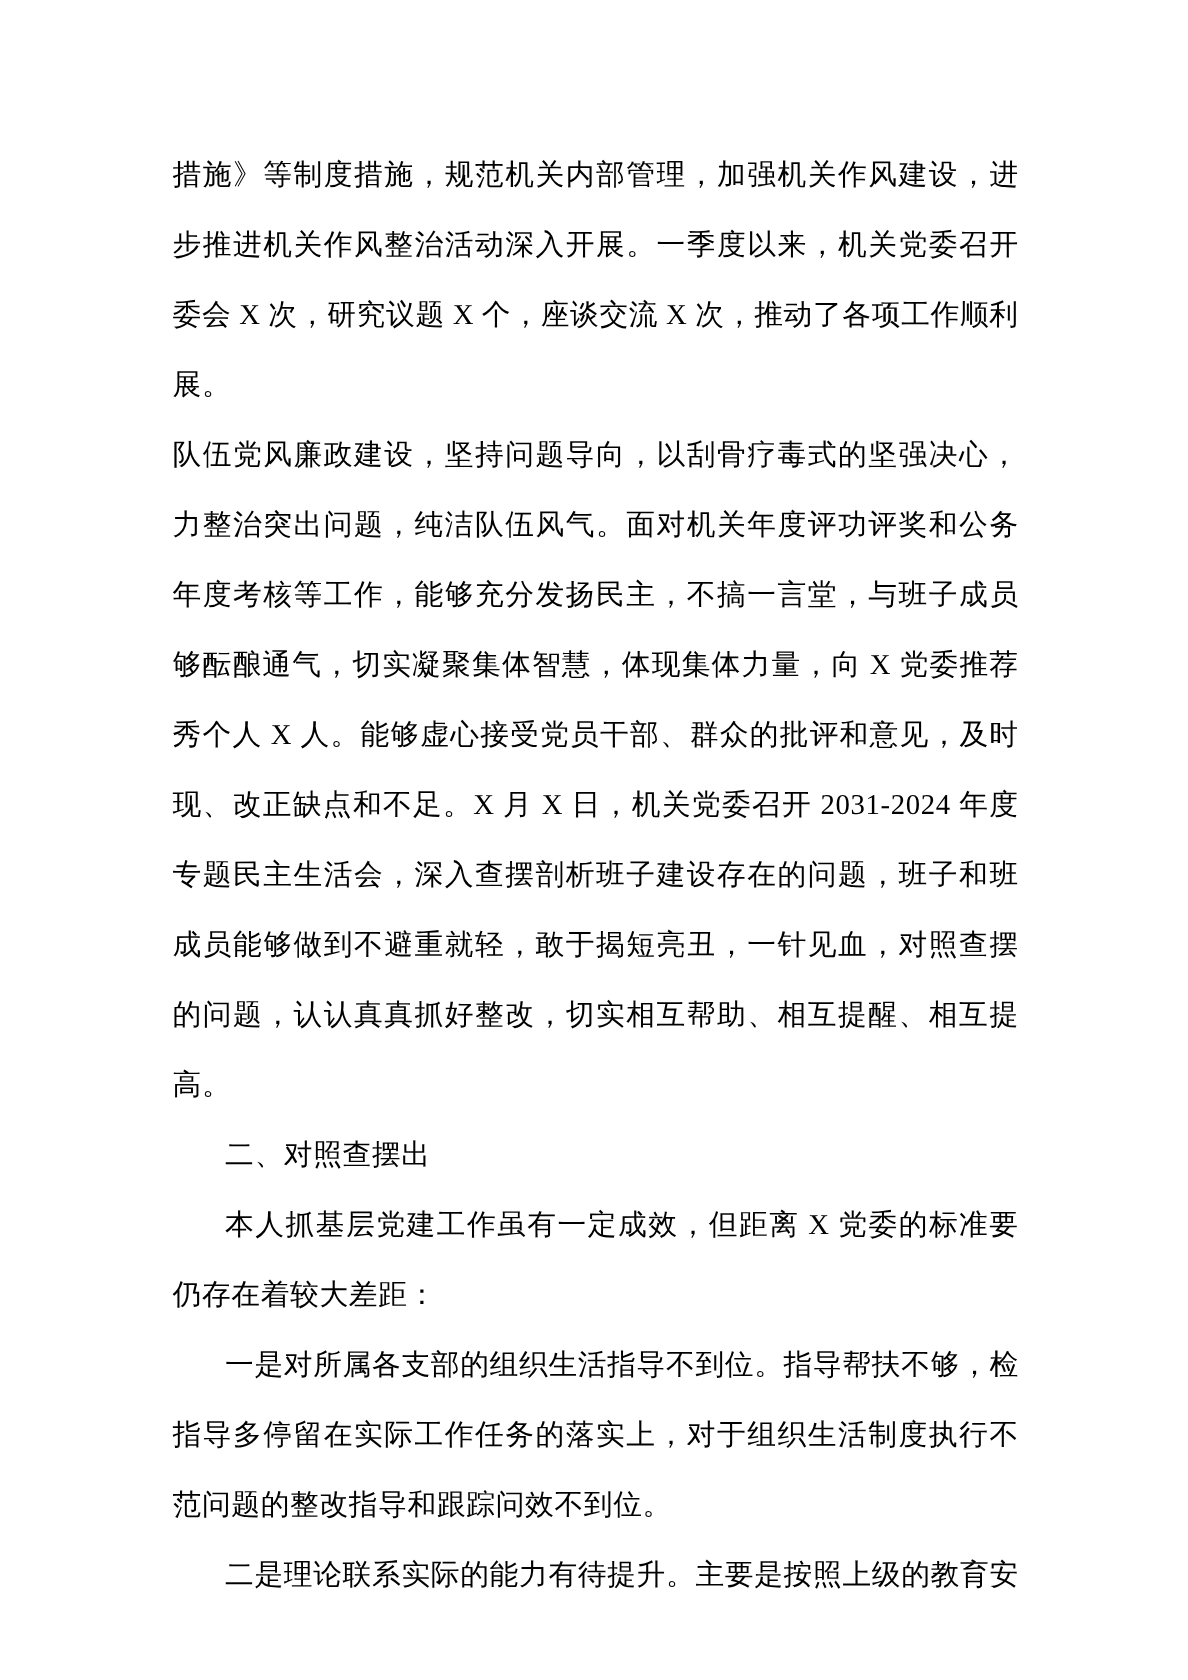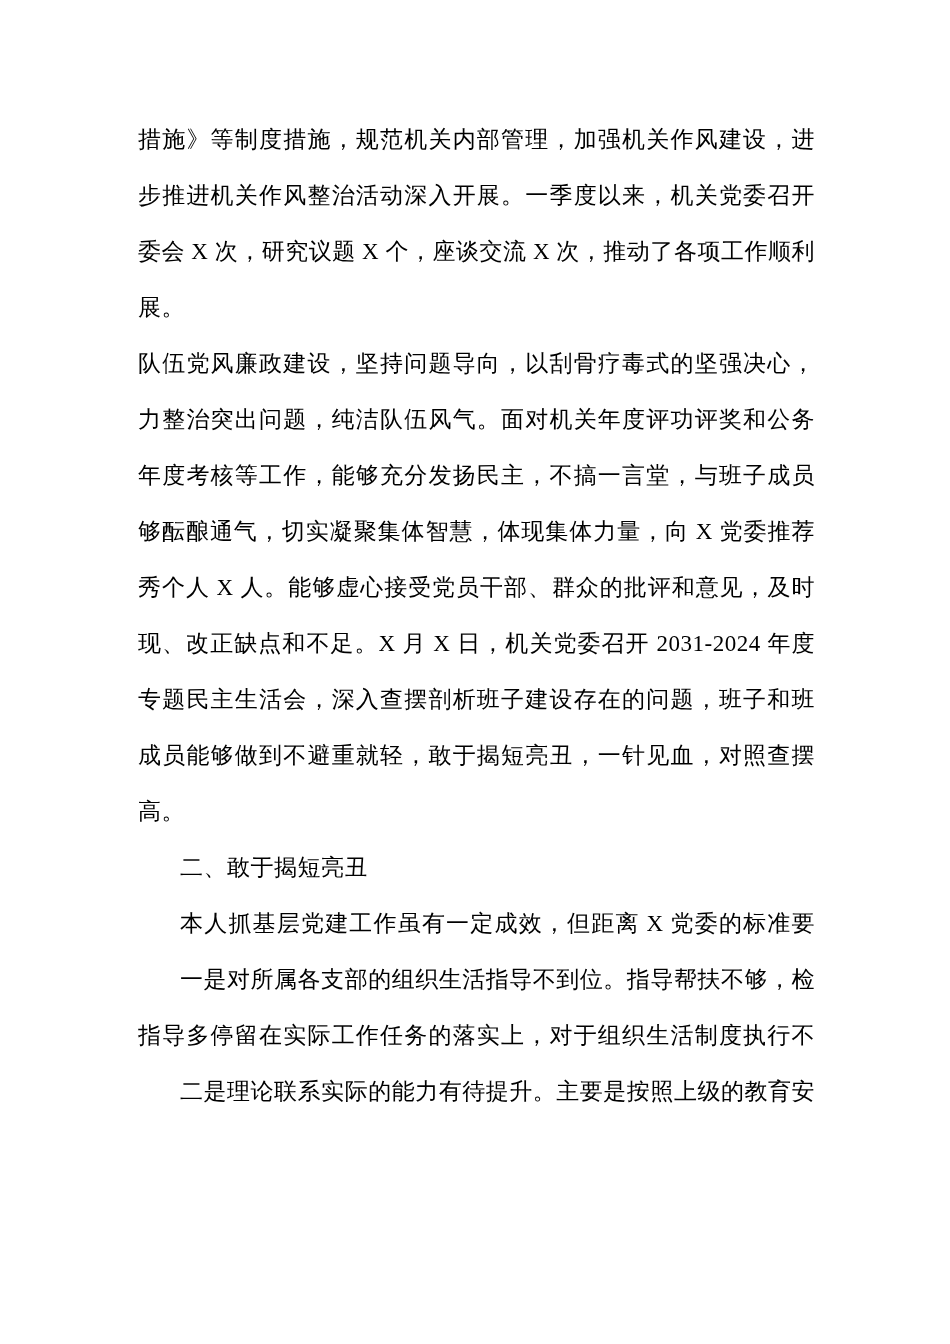--- a/index.html
+++ b/index.html
@@ -55,28 +55,31 @@
     </div>
     <div class="paragraph">
       <div class="line just">队伍党风廉政建设，坚持问题导向，以刮骨疗毒式的坚强决心，着</div>
       <div class="line just">力整治突出问题，纯洁队伍风气。面对机关年度评功评奖和公务员</div>
       <div class="line just">年度考核等工作，能够充分发扬民主，不搞一言堂，与班子成员能</div>
       <div class="line just">够酝酿通气，切实凝聚集体智慧，体现集体力量，向 X 党委推荐优</div>
       <div class="line just">秀个人 X 人。能够虚心接受党员干部、群众的批评和意见，及时发</div>
       <div class="line just">现、改正缺点和不足。X 月 X 日，机关党委召开 2031-2024 年度</div>
       <div class="line just">专题民主生活会，深入查摆剖析班子建设存在的问题，班子和班子</div>
       <div class="line just">成员能够做到不避重就轻，敢于揭短亮丑，一针见血，对照查摆出</div>
+      <div class="line just">的问题，认认真真抓好整改，切实相互帮助、相互提醒、相互提</div>
       <div class="line">高。</div>
     </div>
     <div class="paragraph">
-      <div class="line indent">二、敢于揭短亮丑</div>
+      <div class="line indent">二、对照查摆出</div>
     </div>
     <div class="paragraph">
       <div class="line just indent">本人抓基层党建工作虽有一定成效，但距离 X 党委的标准要求，</div>
+      <div class="line">仍存在着较大差距：</div>
     </div>
     <div class="paragraph">
       <div class="line just indent">一是对所属各支部的组织生活指导不到位。指导帮扶不够，检查</div>
       <div class="line just">指导多停留在实际工作任务的落实上，对于组织生活制度执行不规</div>
+      <div class="line">范问题的整改指导和跟踪问效不到位。</div>
     </div>
     <div class="paragraph">
       <div class="line just indent">二是理论联系实际的能力有待提升。主要是按照上级的教育安排</div>
     </div>
   </div>
 
 </body></html>

